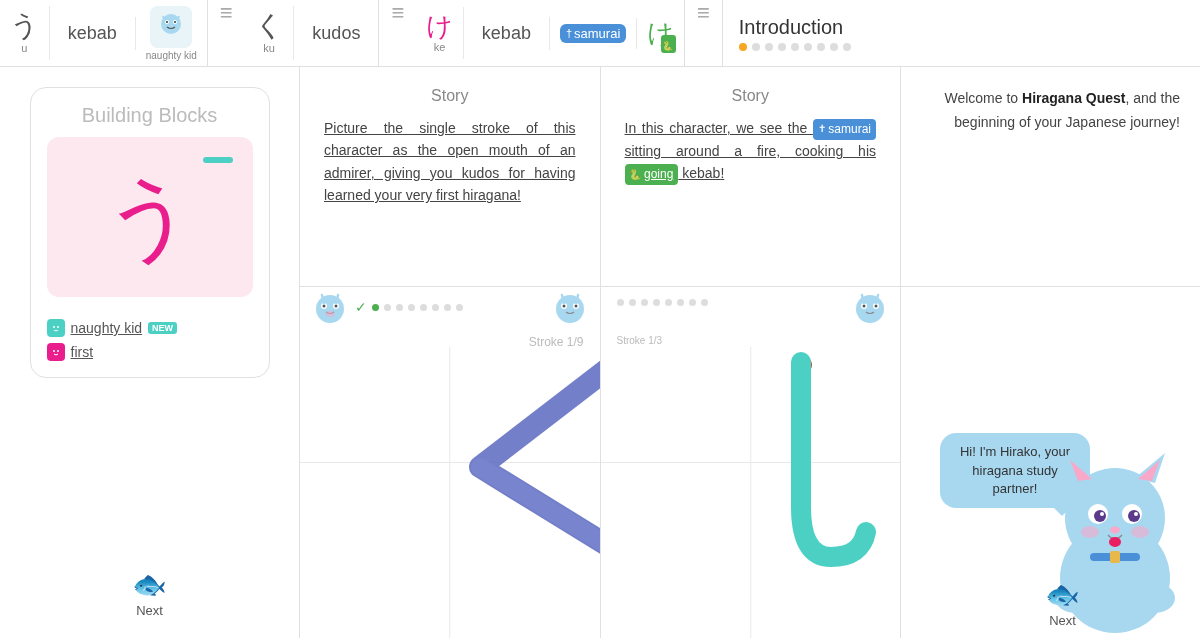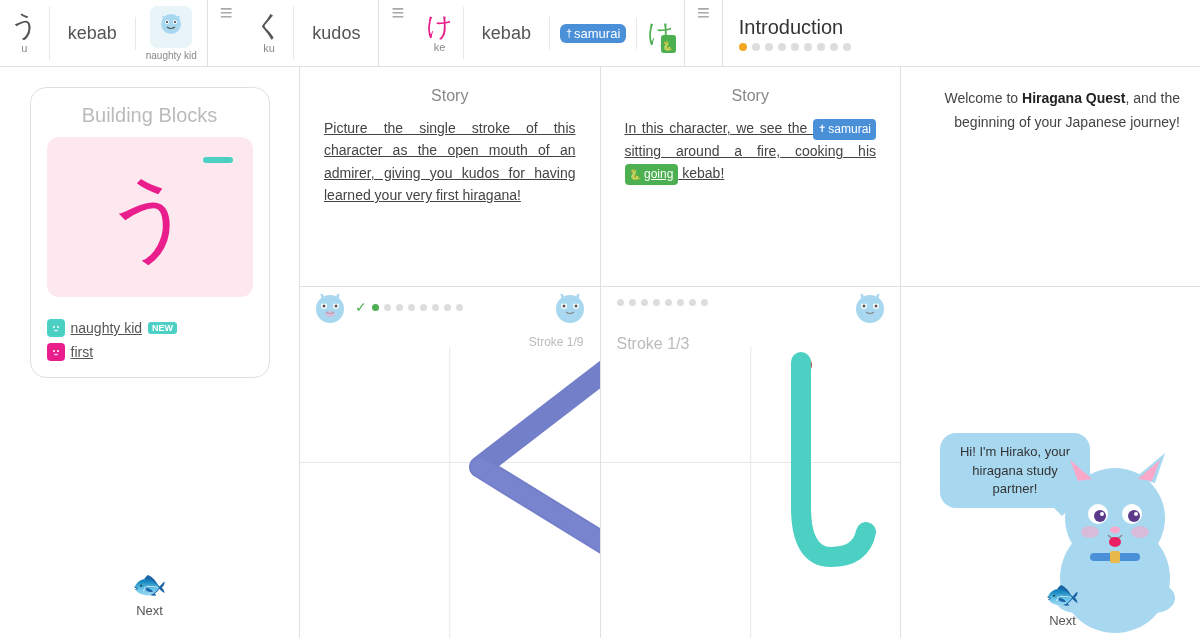--- a/index.html
+++ b/index.html
@@ -602,21 +602,21 @@
           <div class="stroke-dot"></div>
           <div class="stroke-dot"></div>
           <div class="stroke-dot"></div>
           <div class="stroke-dot"></div>
           <div class="stroke-dot"></div>
           <div class="stroke-dot"></div>
           <div class="stroke-dot"></div>
           <div class="stroke-dot"></div>
         </div>
 
-        <span style="position:absolute;top:48px;left:16px;font-size:16px;color:#bbb;">Stroke 1/3</span>
+        <span style="position:absolute;top:48px;left:16px;font-size:10px;color:#bbb;">Stroke 1/3</span>
 
         <svg style="position:absolute;top:0;left:0;width:100%;height:100%;pointer-events:none;">
           <line x1="50%" y1="60" x2="50%" y2="100%" stroke="#e8e8e8" stroke-width="1"></line>
           <line x1="0" y1="50%" x2="100%" y2="50%" stroke="#e8e8e8" stroke-width="1"></line>
         </svg>
 
         <div class="red-dot" style="top:70px;left:195px;"></div>
 
         <svg style="position:absolute;top:0;left:0;width:100%;height:100%;">
 

